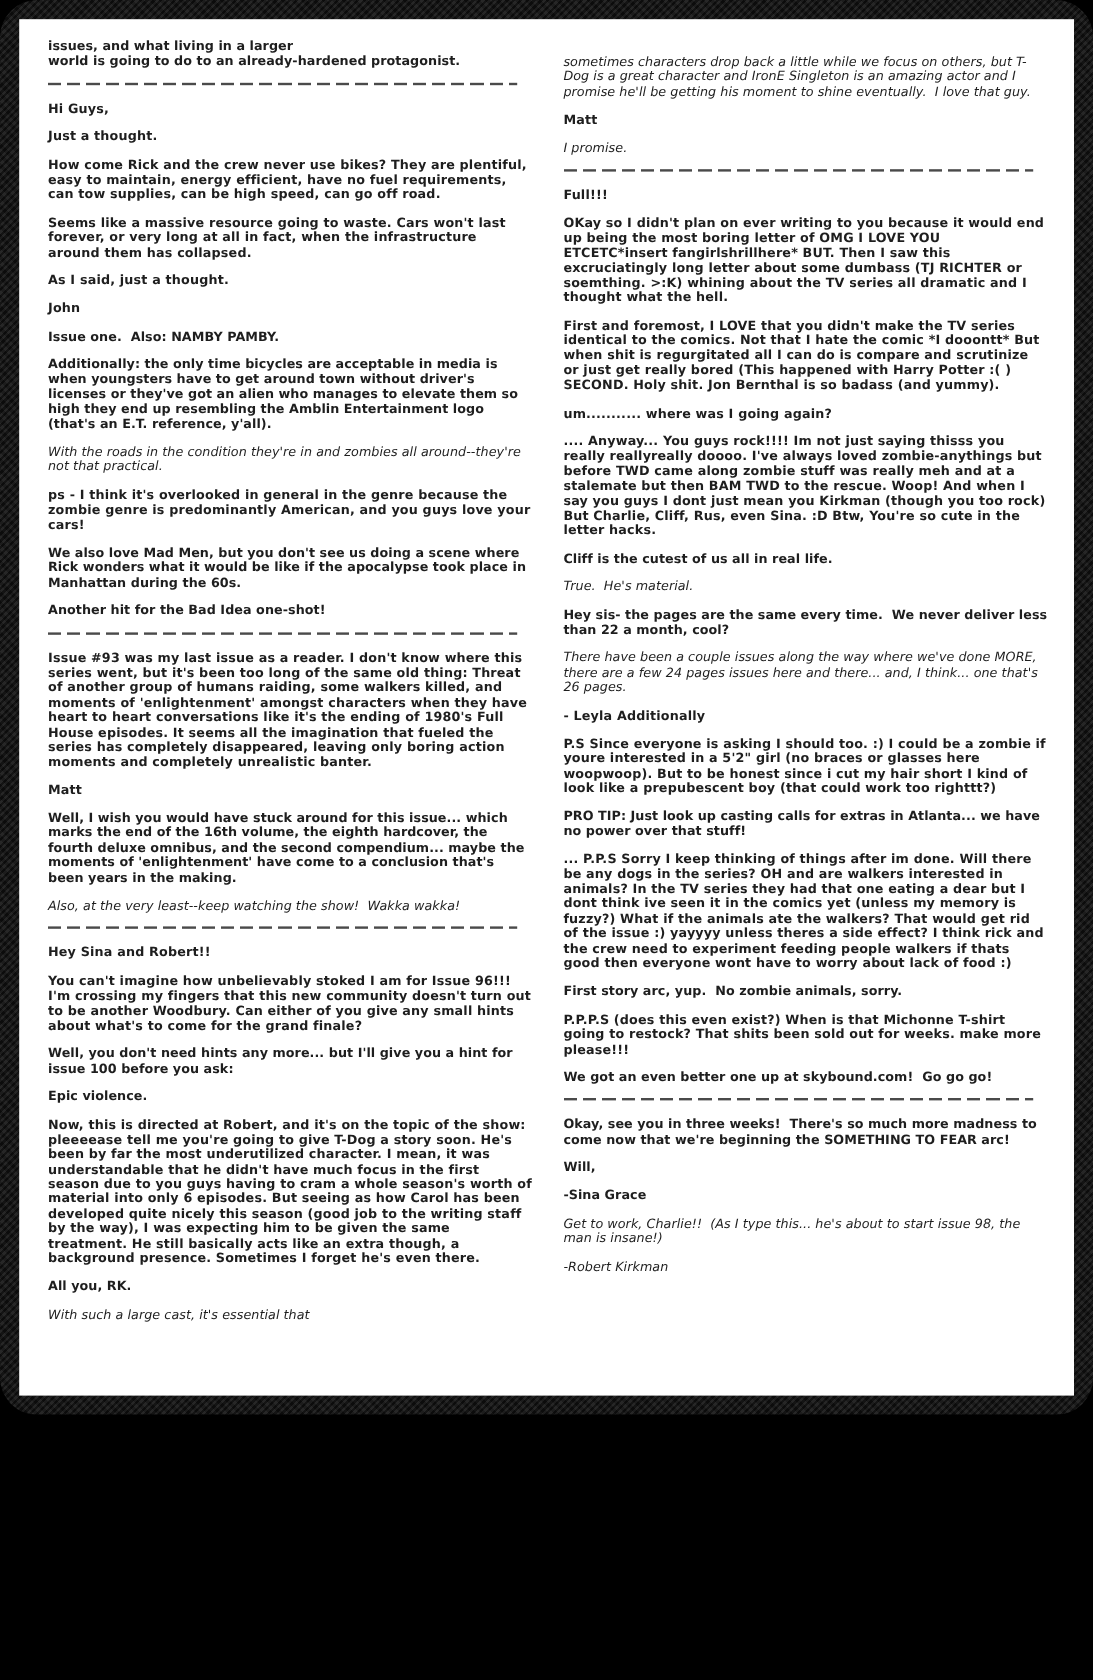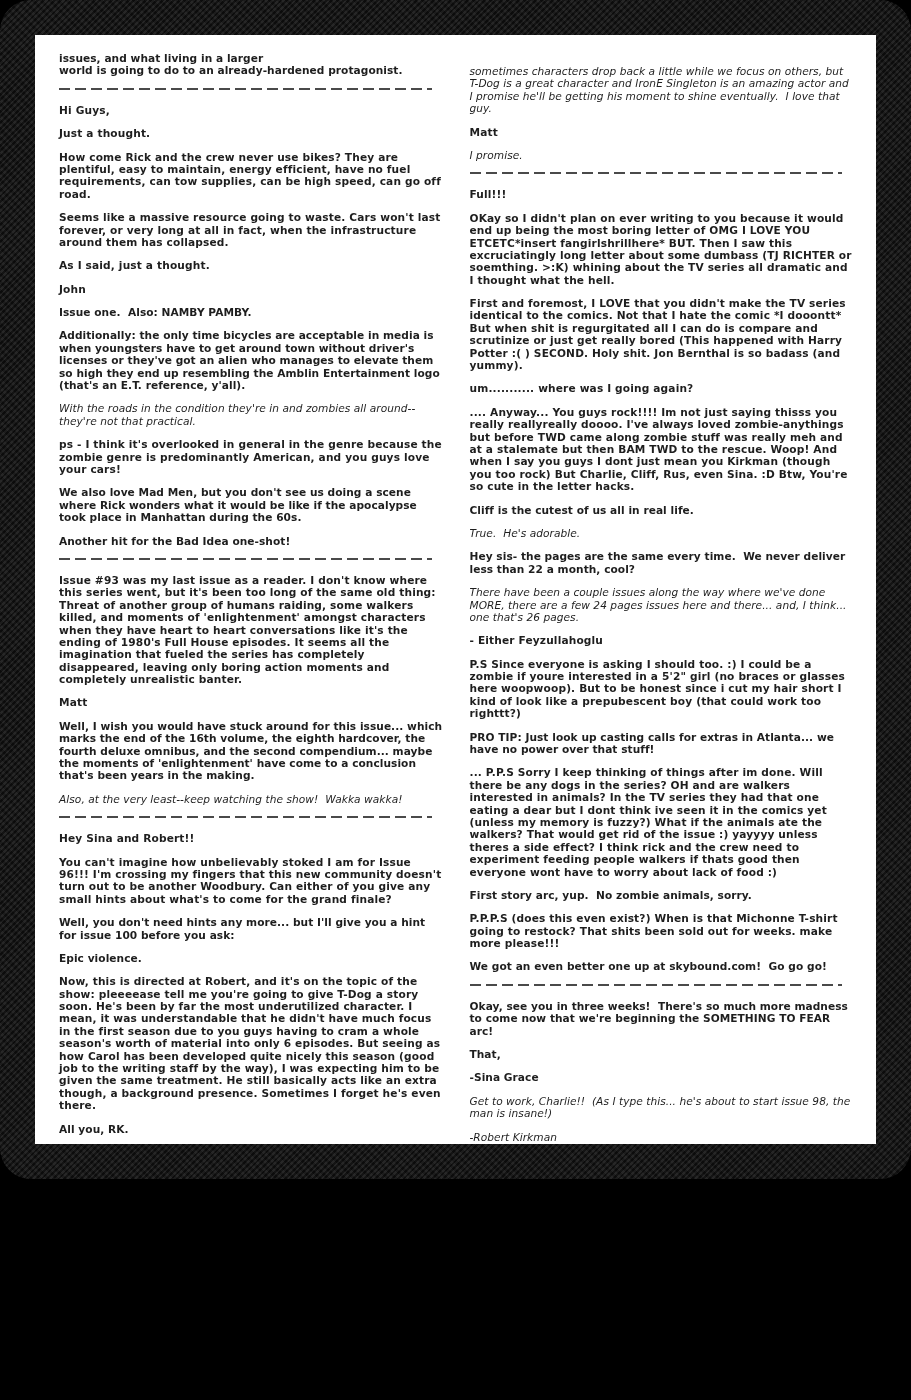--- a/index.html
+++ b/index.html
@@ -5,21 +5,21 @@
   html, body {
     margin: 0;
     padding: 0;
     background: #000;
   }
   .frame {
     position: relative;
     width: 911px;
     height: 1179px;
     box-sizing: border-box;
-    padding: 35px;
+    padding: 16px;
     background-color: #141414;
     background-image:
       repeating-linear-gradient(135deg, rgba(255,255,255,0.05) 0 2px, rgba(0,0,0,0.25) 2px 4px),
       repeating-linear-gradient(45deg, rgba(255,255,255,0.03) 0 3px, rgba(0,0,0,0.2) 3px 6px);
     overflow: hidden;
     border-radius: 31px;
   }
   .page {
     box-sizing: border-box;
     width: 100%;
@@ -97,32 +97,32 @@
           <p class="bolditalic">sometimes characters drop back a little while we focus on others, but T-Dog is a great character and IronE Singleton is an amazing actor and I promise he'll be getting his moment to shine eventually.  I love that guy.</p>
           <p class="plain">Matt</p>
           <p class="bolditalic">I promise.</p>
           <div class="divider"></div>
           <p class="plain">Full!!!</p>
           <p class="plain">OKay so I didn't plan on ever writing to you because it would end up being the most boring letter of OMG I LOVE YOU ETCETC*insert fangirlshrillhere* BUT. Then I saw this excruciatingly long letter about some dumbass (TJ RICHTER or soemthing. &gt;:K) whining about the TV series all dramatic and I thought what the hell.</p>
           <p class="plain">First and foremost, I LOVE that you didn't make the TV series identical to the comics. Not that I hate the comic *I dooontt* But when shit is regurgitated all I can do is compare and scrutinize or just get really bored (This happened with Harry Potter :( ) SECOND. Holy shit. Jon Bernthal is so badass (and yummy).</p>
           <p class="plain">um........... where was I going again?</p>
           <p class="plain">.... Anyway... You guys rock!!!! Im not just saying thisss you really reallyreally doooo. I've always loved zombie-anythings but before TWD came along zombie stuff was really meh and at a stalemate but then BAM TWD to the rescue. Woop! And when I say you guys I dont just mean you Kirkman (though you too rock) But Charlie, Cliff, Rus, even Sina. :D Btw, You're so cute in the letter hacks.</p>
           <p class="bold">Cliff is the cutest of us all in real life.</p>
-          <p class="bolditalic">True.  He's adorable.</p>
+          <p class="bolditalic">True.  He's material.</p>
           <p class="bold">Hey sis- the pages are the same every time.  We never deliver less than 22 a month, cool?</p>
           <p class="bolditalic">There have been a couple issues along the way where we've done MORE, there are a few 24 pages issues here and there... and, I think... one that's 26 pages.</p>
-          <p class="plain">- Either Feyzullahoglu</p>
+          <p class="plain">- Leyla Additionally</p>
           <p class="plain">P.S Since everyone is asking I should too. :) I could be a zombie if youre interested in a 5'2" girl (no braces or glasses here woopwoop). But to be honest since i cut my hair short I kind of look like a prepubescent boy (that could work too righttt?)</p>
           <p class="bold">PRO TIP: Just look up casting calls for extras in Atlanta... we have no power over that stuff!</p>
           <p class="plain">... P.P.S Sorry I keep thinking of things after im done. Will there be any dogs in the series? OH and are walkers interested in animals? In the TV series they had that one eating a dear but I dont think ive seen it in the comics yet (unless my memory is fuzzy?) What if the animals ate the walkers? That would get rid of the issue :) yayyyy unless theres a side effect? I think rick and the crew need to experiment feeding people walkers if thats good then everyone wont have to worry about lack of food :)</p>
           <p class="bold">First story arc, yup.  No zombie animals, sorry.</p>
           <p class="plain">P.P.P.S (does this even exist?) When is that Michonne T-shirt going to restock? That shits been sold out for weeks. make more please!!!</p>
           <p class="bold">We got an even better one up at skybound.com!  Go go go!</p>
           <div class="divider"></div>
           <p class="bold">Okay, see you in three weeks!  There's so much more madness to come now that we're beginning the SOMETHING TO FEAR arc!</p>
-          <p class="bold">That,</p>
+          <p class="bold">Will,</p>
           <p class="bold">-Sina Grace</p>
           <p class="bolditalic">Get to work, Charlie!!  (As I type this... he's about to start issue 98, the man is insane!)</p>
           <p class="bolditalic">-Robert Kirkman</p>
         </div>
     </div>
   </div>
 </div>
 
 </body></html>

